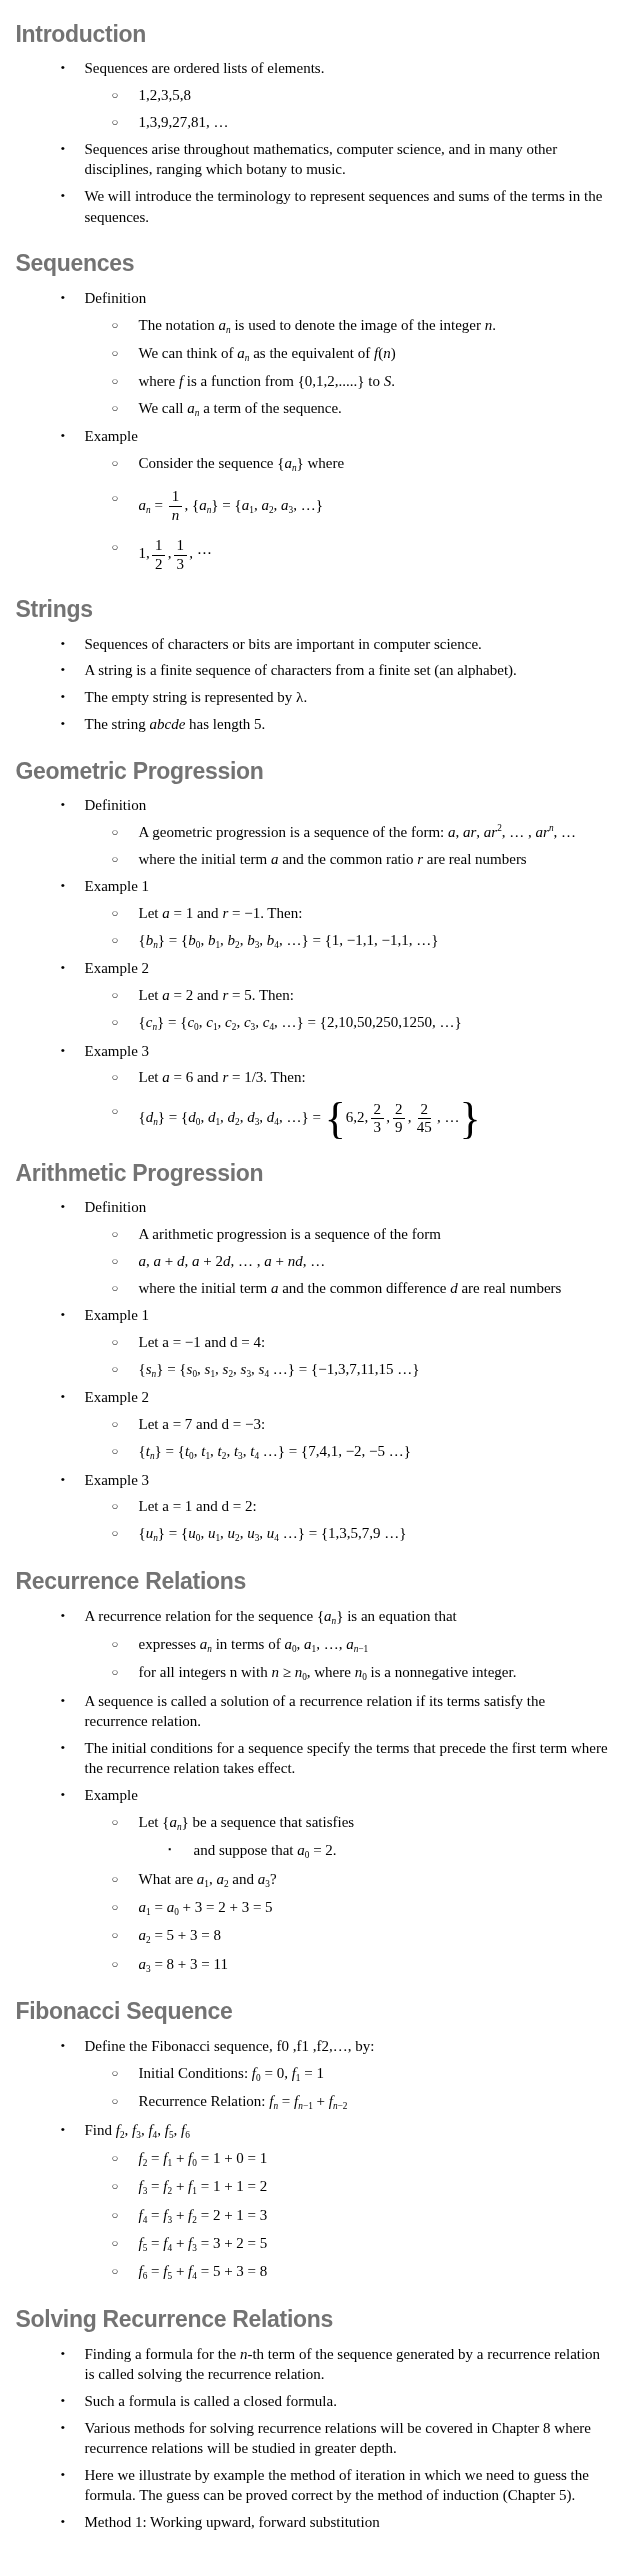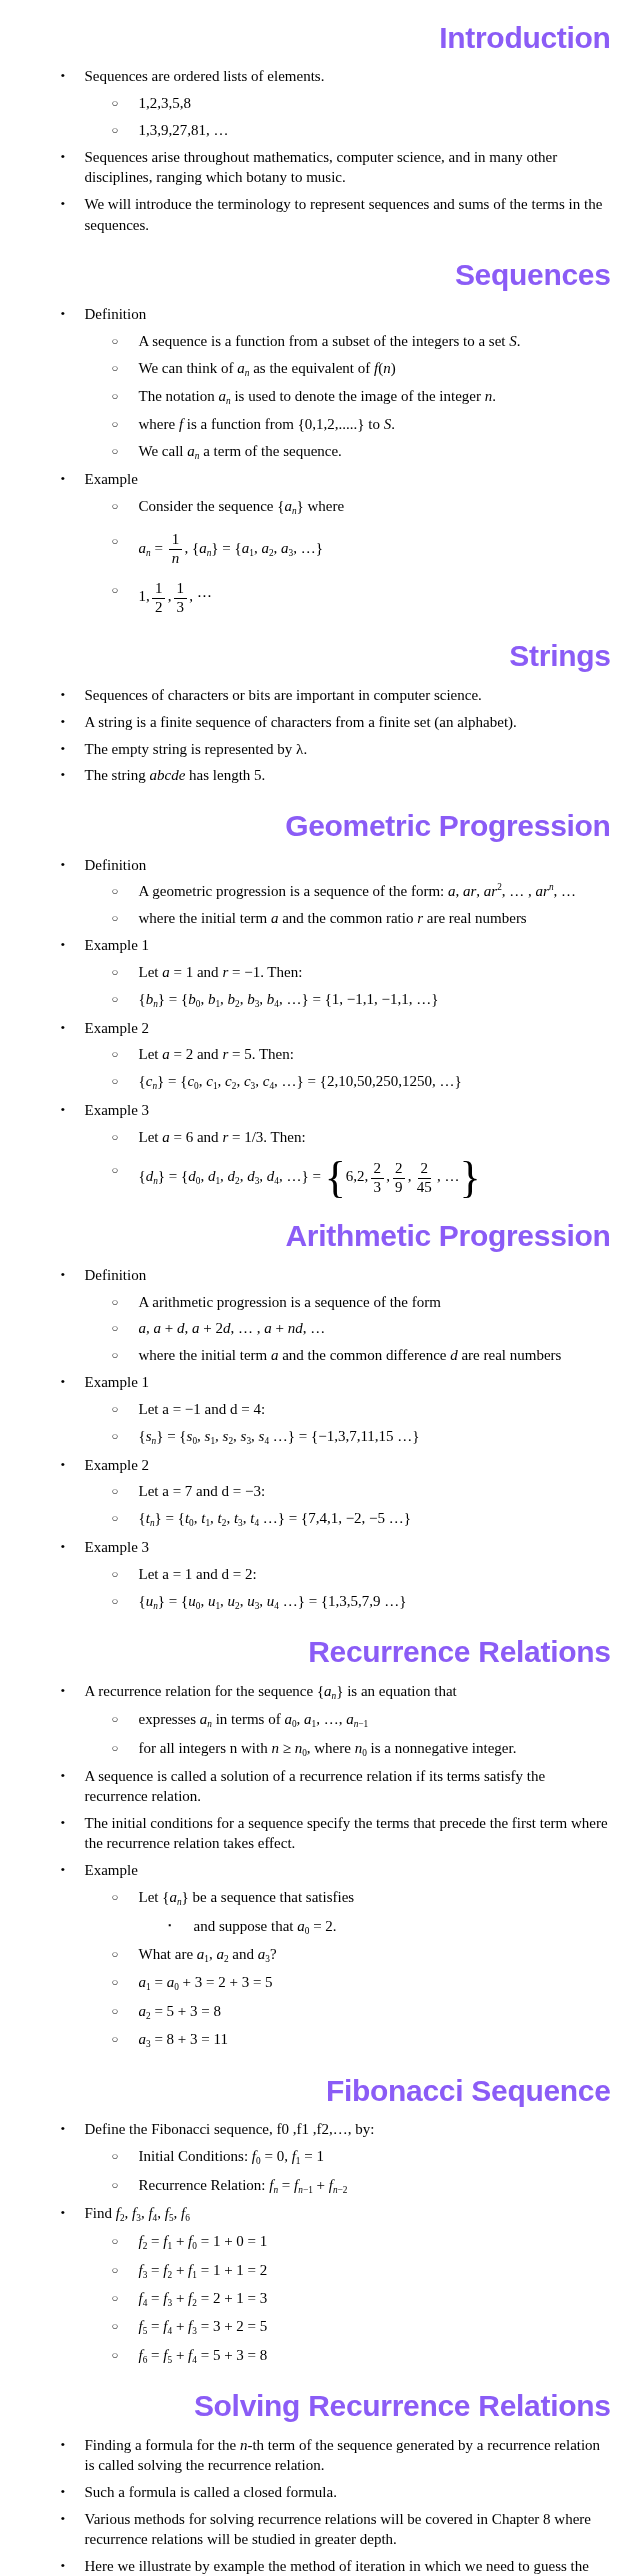--- a/index.html
+++ b/index.html
@@ -1,18 +1,18 @@
 <!DOCTYPE html>
 <html style="font-size:8.2px"><head>
 <meta charset="utf-8">
 <style>
   html,body{margin:0;padding:0;background:#ffffff;}
   body{width:625px;font-family:"Liberation Serif","DejaVu Serif","DejaVu Sans",serif;font-size:15px;color:#000;}
   .page{padding:9.3px 14.4px 31px 15.5px;}
-  .sec{font-family:"Liberation Sans","DejaVu Sans",sans-serif;font-weight:700;color:#8b5cf6;font-size:30px;line-height:1.15;margin:23px 0 11.3px 0;letter-spacing:-0.3px;text-align:right;}
+  .sec{font-family:"Liberation Sans","DejaVu Sans",sans-serif;font-weight:700;color:#737373;font-size:23px;line-height:1.15;margin:23px 0 11.3px 0;letter-spacing:-0.3px;}
   .page > .sec:first-child{margin-top:11.3px;}
   .row{display:flex;align-items:flex-start;margin:6.7px 0;}
   .row.disp{margin:13.4px 0;}
   .txt{flex:1 1 auto;line-height:1.35;}
   .mk{flex:0 0 auto;line-height:20px;}
   .lv1 .mk{margin-left:45px;width:24px;font-size:13.4px;}
   .lv2 .mk{margin-left:96px;width:27px;font-size:11.3px;}
   .lv3 .mk{margin-left:153px;width:25px;font-size:8.2px;}
   .lv1 .mk::before{content:"\2022";}
   .lv2 .mk::before{content:"\25CB";}
@@ -53,29 +53,25 @@
       <span class="txt">We will introduce the  terminology to represent sequences and sums of the terms in the sequences.</span>
     </div>
 
   <h1 class="sec">Sequences</h1>
   <div class="row lv1">
       <span class="mk"></span>
       <span class="txt">Definition</span>
     </div>
   <div class="row lv2">
       <span class="mk"></span>
-      <span class="txt">A sequence is a function from a subset of the integers to a set <i>S</i>.</span>
+      <span class="txt">The notation <i>a</i><sub><i>n</i></sub> is used to denote the image of the integer <i>n</i>.</span>
     </div>
   <div class="row lv2">
       <span class="mk"></span>
       <span class="txt">We can think of <i>a</i><sub><i>n</i></sub> as the equivalent of <i>f</i>(<i>n</i>)</span>
-    </div>
-  <div class="row lv2">
-      <span class="mk"></span>
-      <span class="txt">The notation <i>a</i><sub><i>n</i></sub> is used to denote the image of the integer <i>n</i>.</span>
     </div>
   <div class="row lv2">
       <span class="mk"></span>
       <span class="txt">where <i>f</i> is a function from {0,1,2,.....} to <i>S</i>.</span>
     </div>
   <div class="row lv2">
       <span class="mk"></span>
       <span class="txt">We call <i>a</i><sub><i>n</i></sub> a term of the sequence.</span>
     </div>
   <div class="row lv1">

